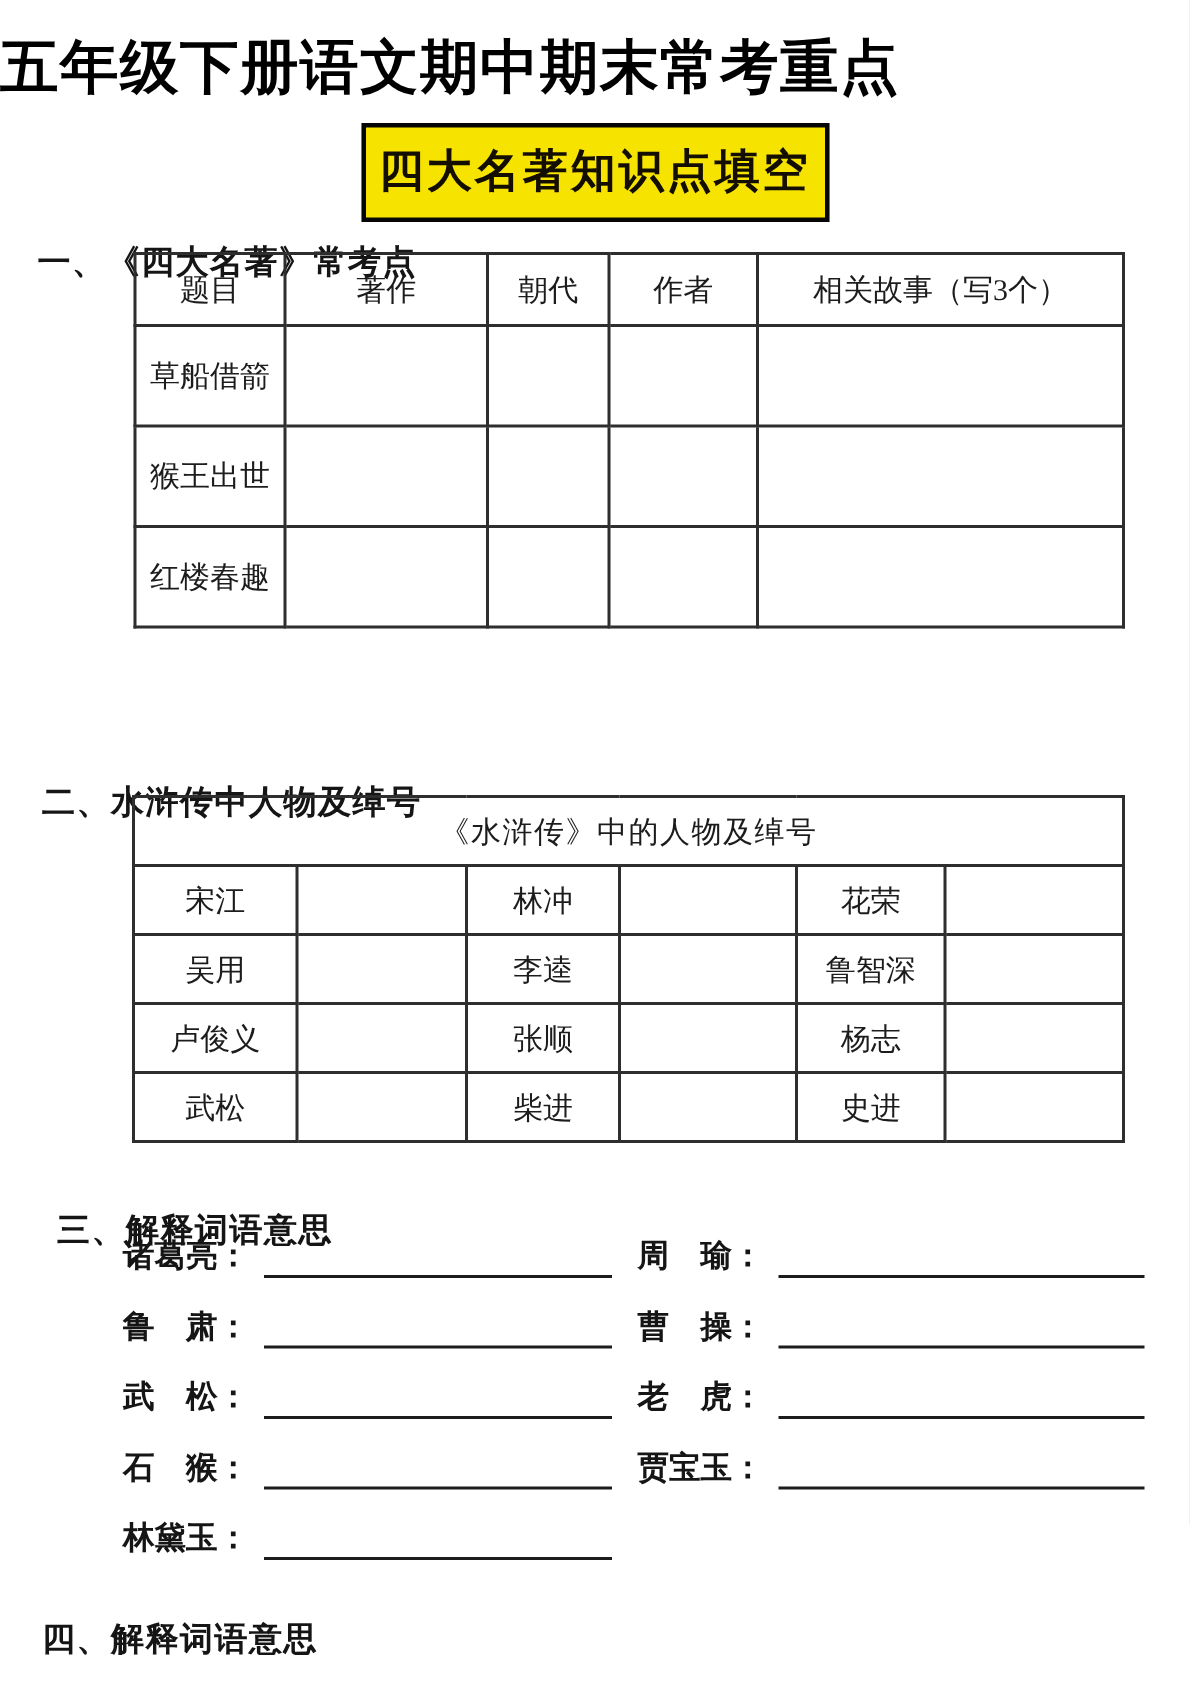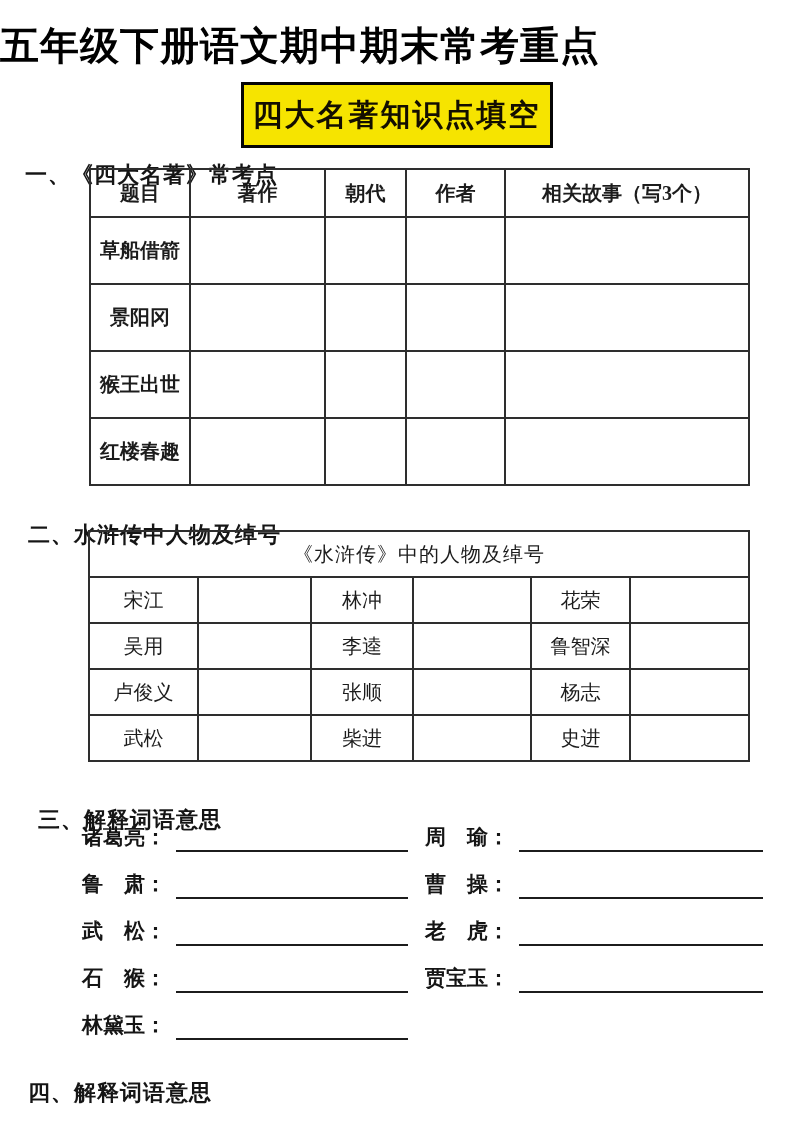--- a/index.html
+++ b/index.html
@@ -27,21 +27,21 @@
   .h1 { left:25px;  top:136px; }
   .h2 { left:28px;  top:496px; }
   .h3 { left:38px;  top:781px; }
   .h4 { left:28px;  top:1054px; }
 
   table { border-collapse:collapse; table-layout:fixed; }
   td {
     border:2px solid #2e2e2e; text-align:center; vertical-align:middle;
     font-size:20px; color:#1c1c1c; padding:0 2px; overflow:hidden;
   }
-  .table1 { position:absolute; left:89px; top:168px; width:659px;font-weight:bold; }
+  .table1 { position:absolute; left:89px; top:168px; width:659px; }
   .table1 tr.head td { height:46px; }
   .table1 tr.body td { height:65px; }
   .table2 { position:absolute; left:88px; top:530px; width:660px; }
   .table2 td.t2-title { height:44px; font-size:20px; letter-spacing:1px; }
   .table2 tr.body td { height:44px; }
 
   .p-row { position:absolute; left:82px; white-space:nowrap; }
   .p-label {
     display:inline-block; width:94px; font-size:21px; font-weight:bold;
     line-height:30px; vertical-align:bottom; color:#151515;
@@ -77,27 +77,20 @@
     <tbody>
         <tr class="head">
       <td>题目</td>
       <td>著作</td>
       <td>朝代</td>
       <td>作者</td>
       <td>相关故事（写3个）</td>
     </tr>
     <tr class="body">
       <td>草船借箭</td>
-      <td></td>
-      <td></td>
-      <td></td>
-      <td></td>
-    </tr>
-    <tr class="body">
-      <td>景阳冈</td>
       <td></td>
       <td></td>
       <td></td>
       <td></td>
     </tr>
     <tr class="body">
       <td>猴王出世</td>
       <td></td>
       <td></td>
       <td></td>

